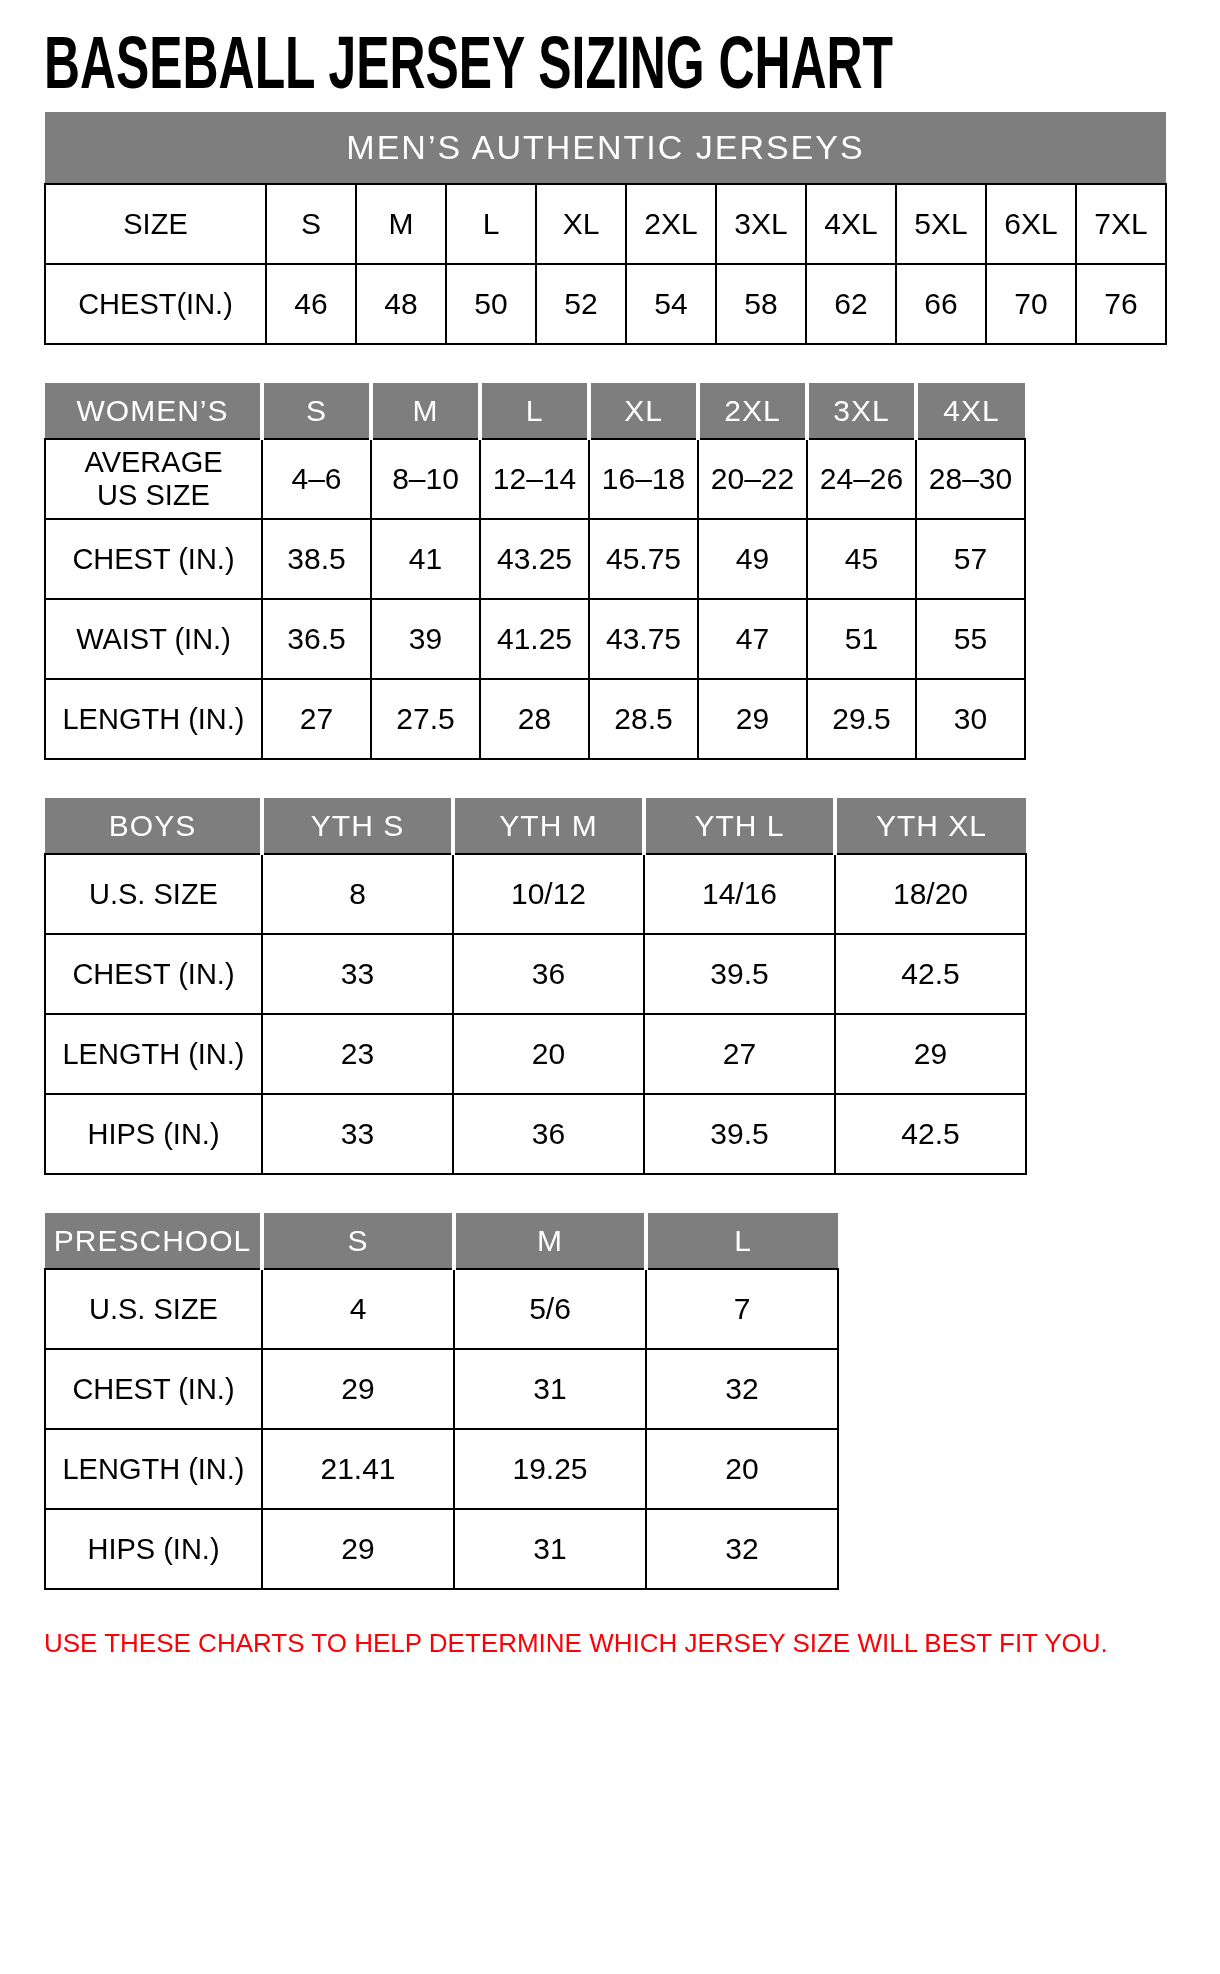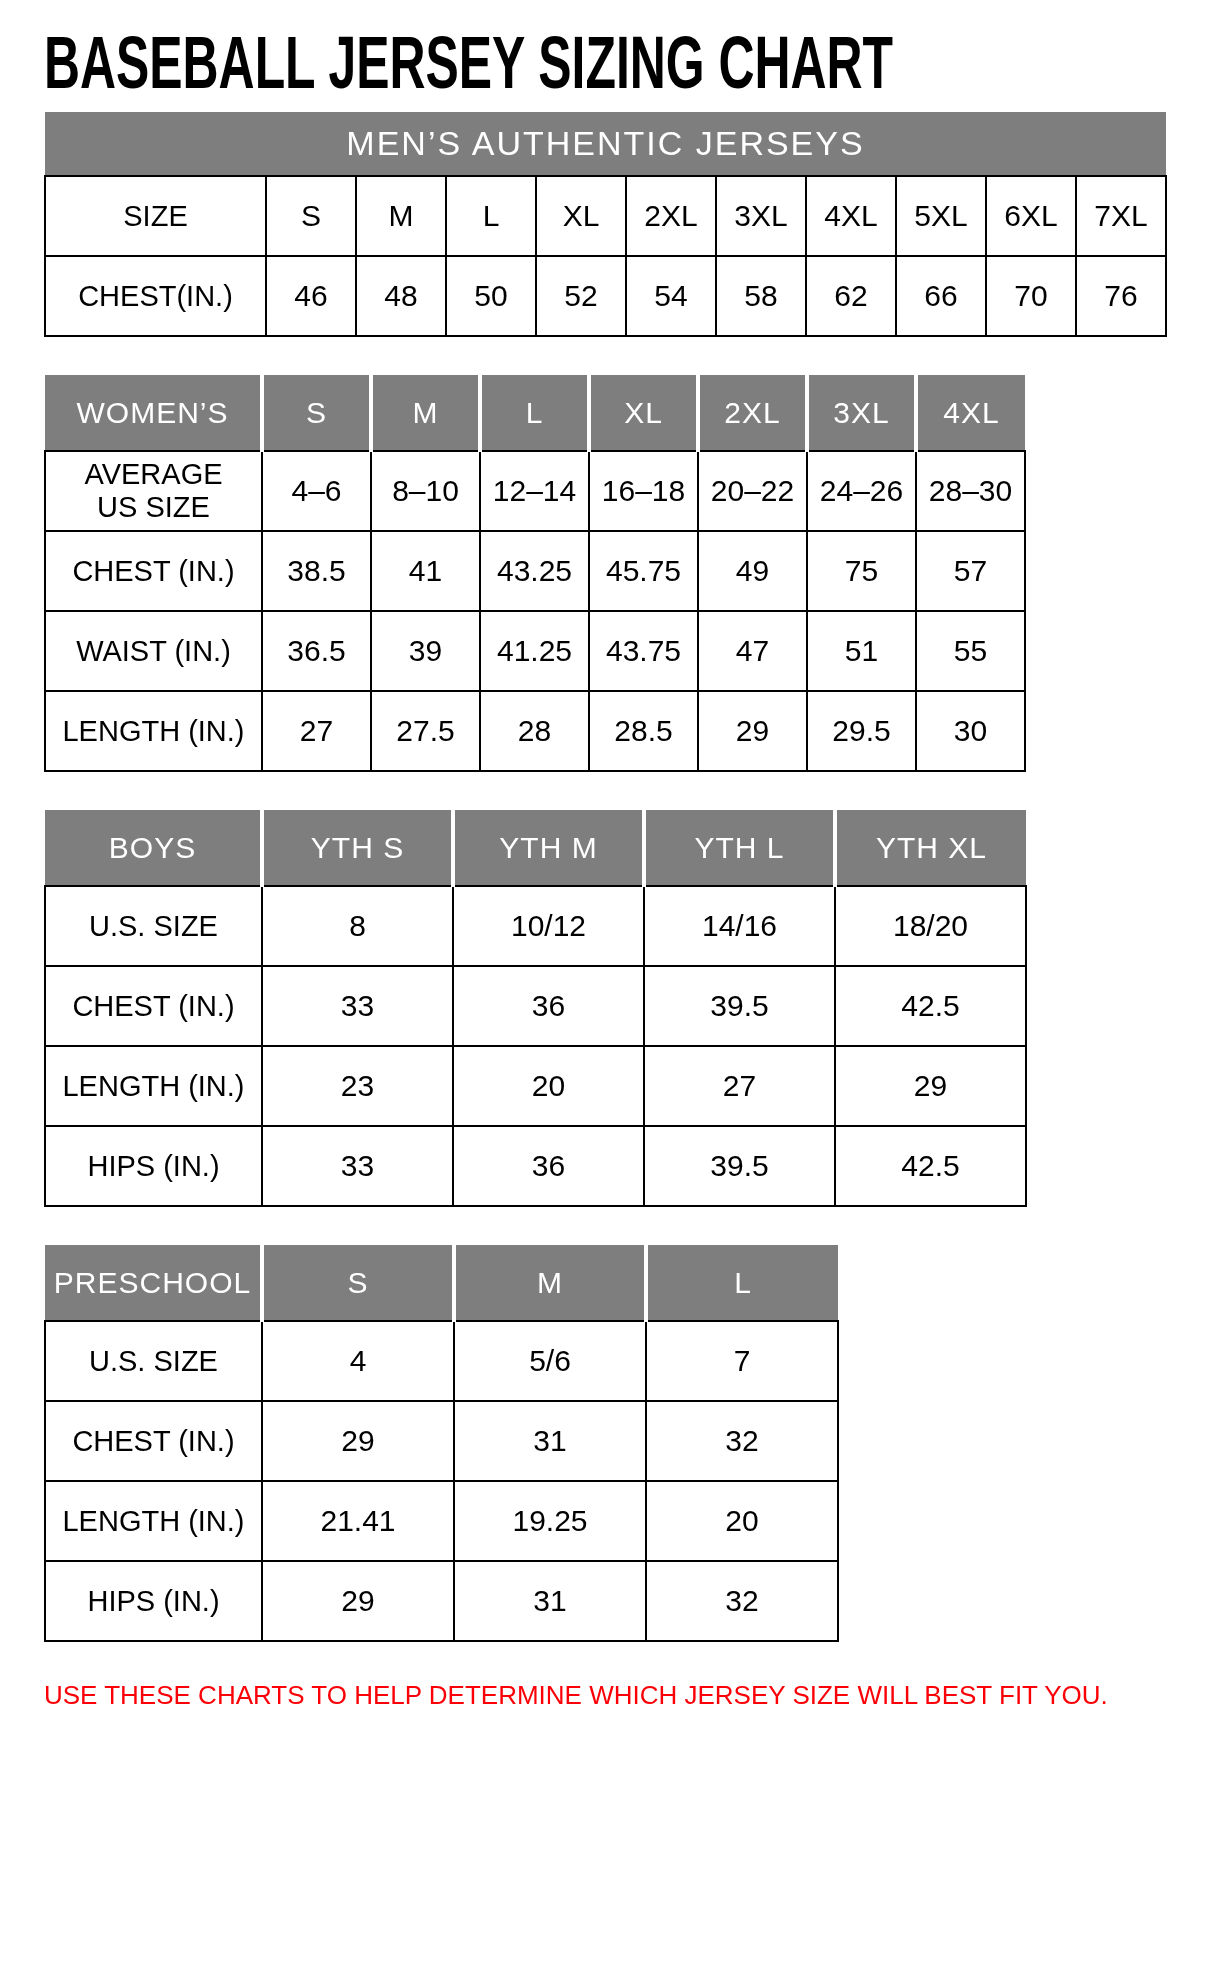--- a/index.html
+++ b/index.html
@@ -50,30 +50,30 @@
     font-size: 29px;
     white-space: pre-line;
     text-align: center;
   }
   .tbl th.banner {
     background: #7e7e7e;
     color: #ffffff;
     font-weight: 400;
     font-size: 34px;
     letter-spacing: 2px;
-    height: 64px;
+    height: 72px;
     border: none;
   }
   .tbl tr.gray-row th {
     background: #7e7e7e;
     color: #ffffff;
     font-weight: 400;
     font-size: 30px;
     letter-spacing: 1px;
-    height: 76px;
+    height: 56px;
     border: none;
     border-left: 4px solid #ffffff;
   }
   .tbl tr.gray-row th:first-child { border-left: none; }
 
   col.c-label-m { width: 221px; }
   col.c-m       { width: 90px; }
   col.c-label   { width: 217px; }
   col.c-w       { width: 109px; }
   col.c-b       { width: 191px; }
@@ -163,21 +163,21 @@
           <td data-name="cell-value">24–26</td>
           <td data-name="cell-value">28–30</td>
         </tr>
         <tr data-name="table-row">
           <td data-name="row-label">CHEST (IN.)</td>
           <td data-name="cell-value">38.5</td>
           <td data-name="cell-value">41</td>
           <td data-name="cell-value">43.25</td>
           <td data-name="cell-value">45.75</td>
           <td data-name="cell-value">49</td>
-          <td data-name="cell-value">75</td>
+          <td data-name="cell-value">45</td>
           <td data-name="cell-value">57</td>
         </tr>
         <tr data-name="table-row">
           <td data-name="row-label">WAIST (IN.)</td>
           <td data-name="cell-value">36.5</td>
           <td data-name="cell-value">39</td>
           <td data-name="cell-value">41.25</td>
           <td data-name="cell-value">43.75</td>
           <td data-name="cell-value">47</td>
           <td data-name="cell-value">51</td>

